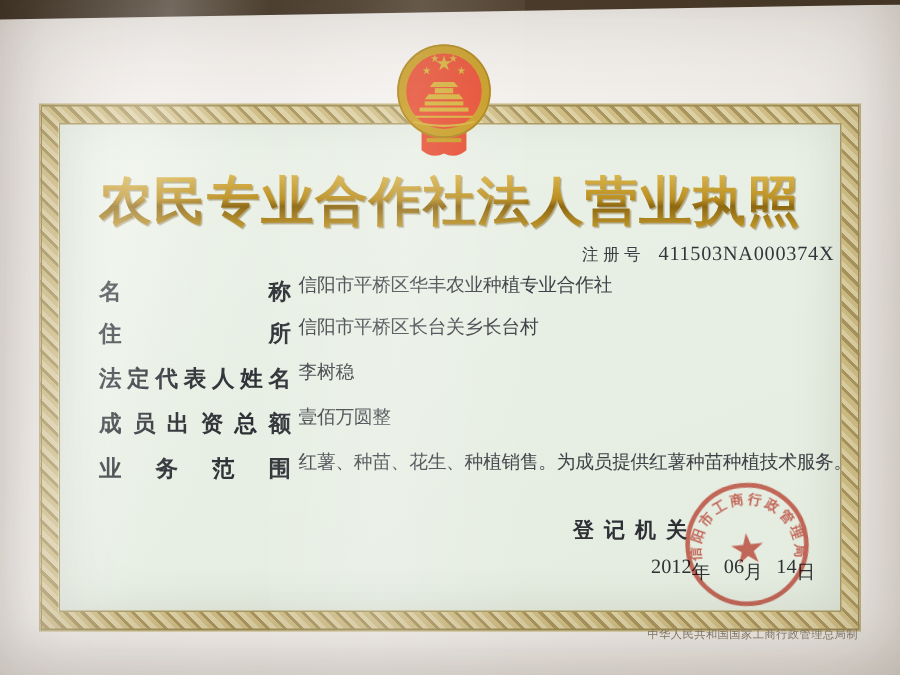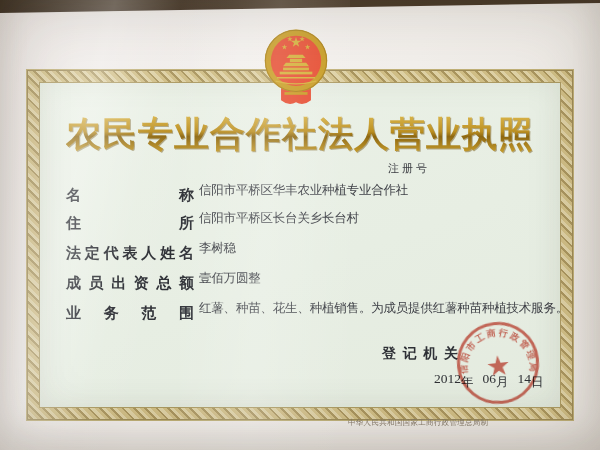--- a/index.html
+++ b/index.html
@@ -63,21 +63,21 @@
 
   .date-row{position:absolute;left:434px;top:372px;z-index:2;white-space:nowrap;color:#2f3135;}
   .date-num{font-family:"Liberation Serif",serif;font-size:13.5px;position:relative;top:-3px;margin-top:11px;}
   .date-cjk{font-size:12.5px;}
   .dgap{display:inline-block;width:9px;}
 
   .seal{position:absolute;left:455px;top:320px;width:86px;height:86px;z-index:4;
         opacity:.82;mix-blend-mode:multiply;filter:blur(.4px);transform:rotate(-6deg);}
 
   .footer{
-    position:absolute;left:348px;top:418px;width:224px;z-index:2;text-align:left;
+    position:absolute;left:348px;top:418px;width:224px;z-index:2;text-align:right;
     font-size:7.5px;color:#857a69;white-space:nowrap;letter-spacing:.3px;
   }
 
   
   .glare1{position:absolute;left:-70px;top:-20px;width:300px;height:520px;z-index:5;pointer-events:none;
     background:linear-gradient(100deg,rgba(255,255,255,0) 15%,rgba(255,255,255,.30) 45%,rgba(255,255,255,.05) 62%,rgba(255,255,255,0) 75%);
     transform:rotate(3deg);}
   .glare2{position:absolute;left:180px;top:0;width:170px;height:450px;z-index:5;pointer-events:none;
     background:linear-gradient(94deg,rgba(255,255,255,0) 0%,rgba(255,255,255,.18) 50%,rgba(255,255,255,0) 100%);}
   .vignette{position:absolute;inset:0;z-index:6;pointer-events:none;
@@ -114,20 +114,21 @@
       </g>
       <path d="M20 78 Q50 86 80 78" fill="none" stroke="#d4ae35" stroke-width="2"></path>
     </svg>
 
     <div class="title">
       <span>农民专业合作社法人营业执照</span>
     </div>
 
     <div class="reg-row">
       <span class="reg-label">注册号</span>
+      <span class="reg-value">411503NA000374X</span>
     </div>
 
     <div class="fields">
       <div class="frow m1">
         <span class="flabel justify-chars">
             <span>名</span>
             <span>称</span>
           </span>
         <span class="fvalue">信阳市平桥区华丰农业种植专业合作社</span>
       </div>

